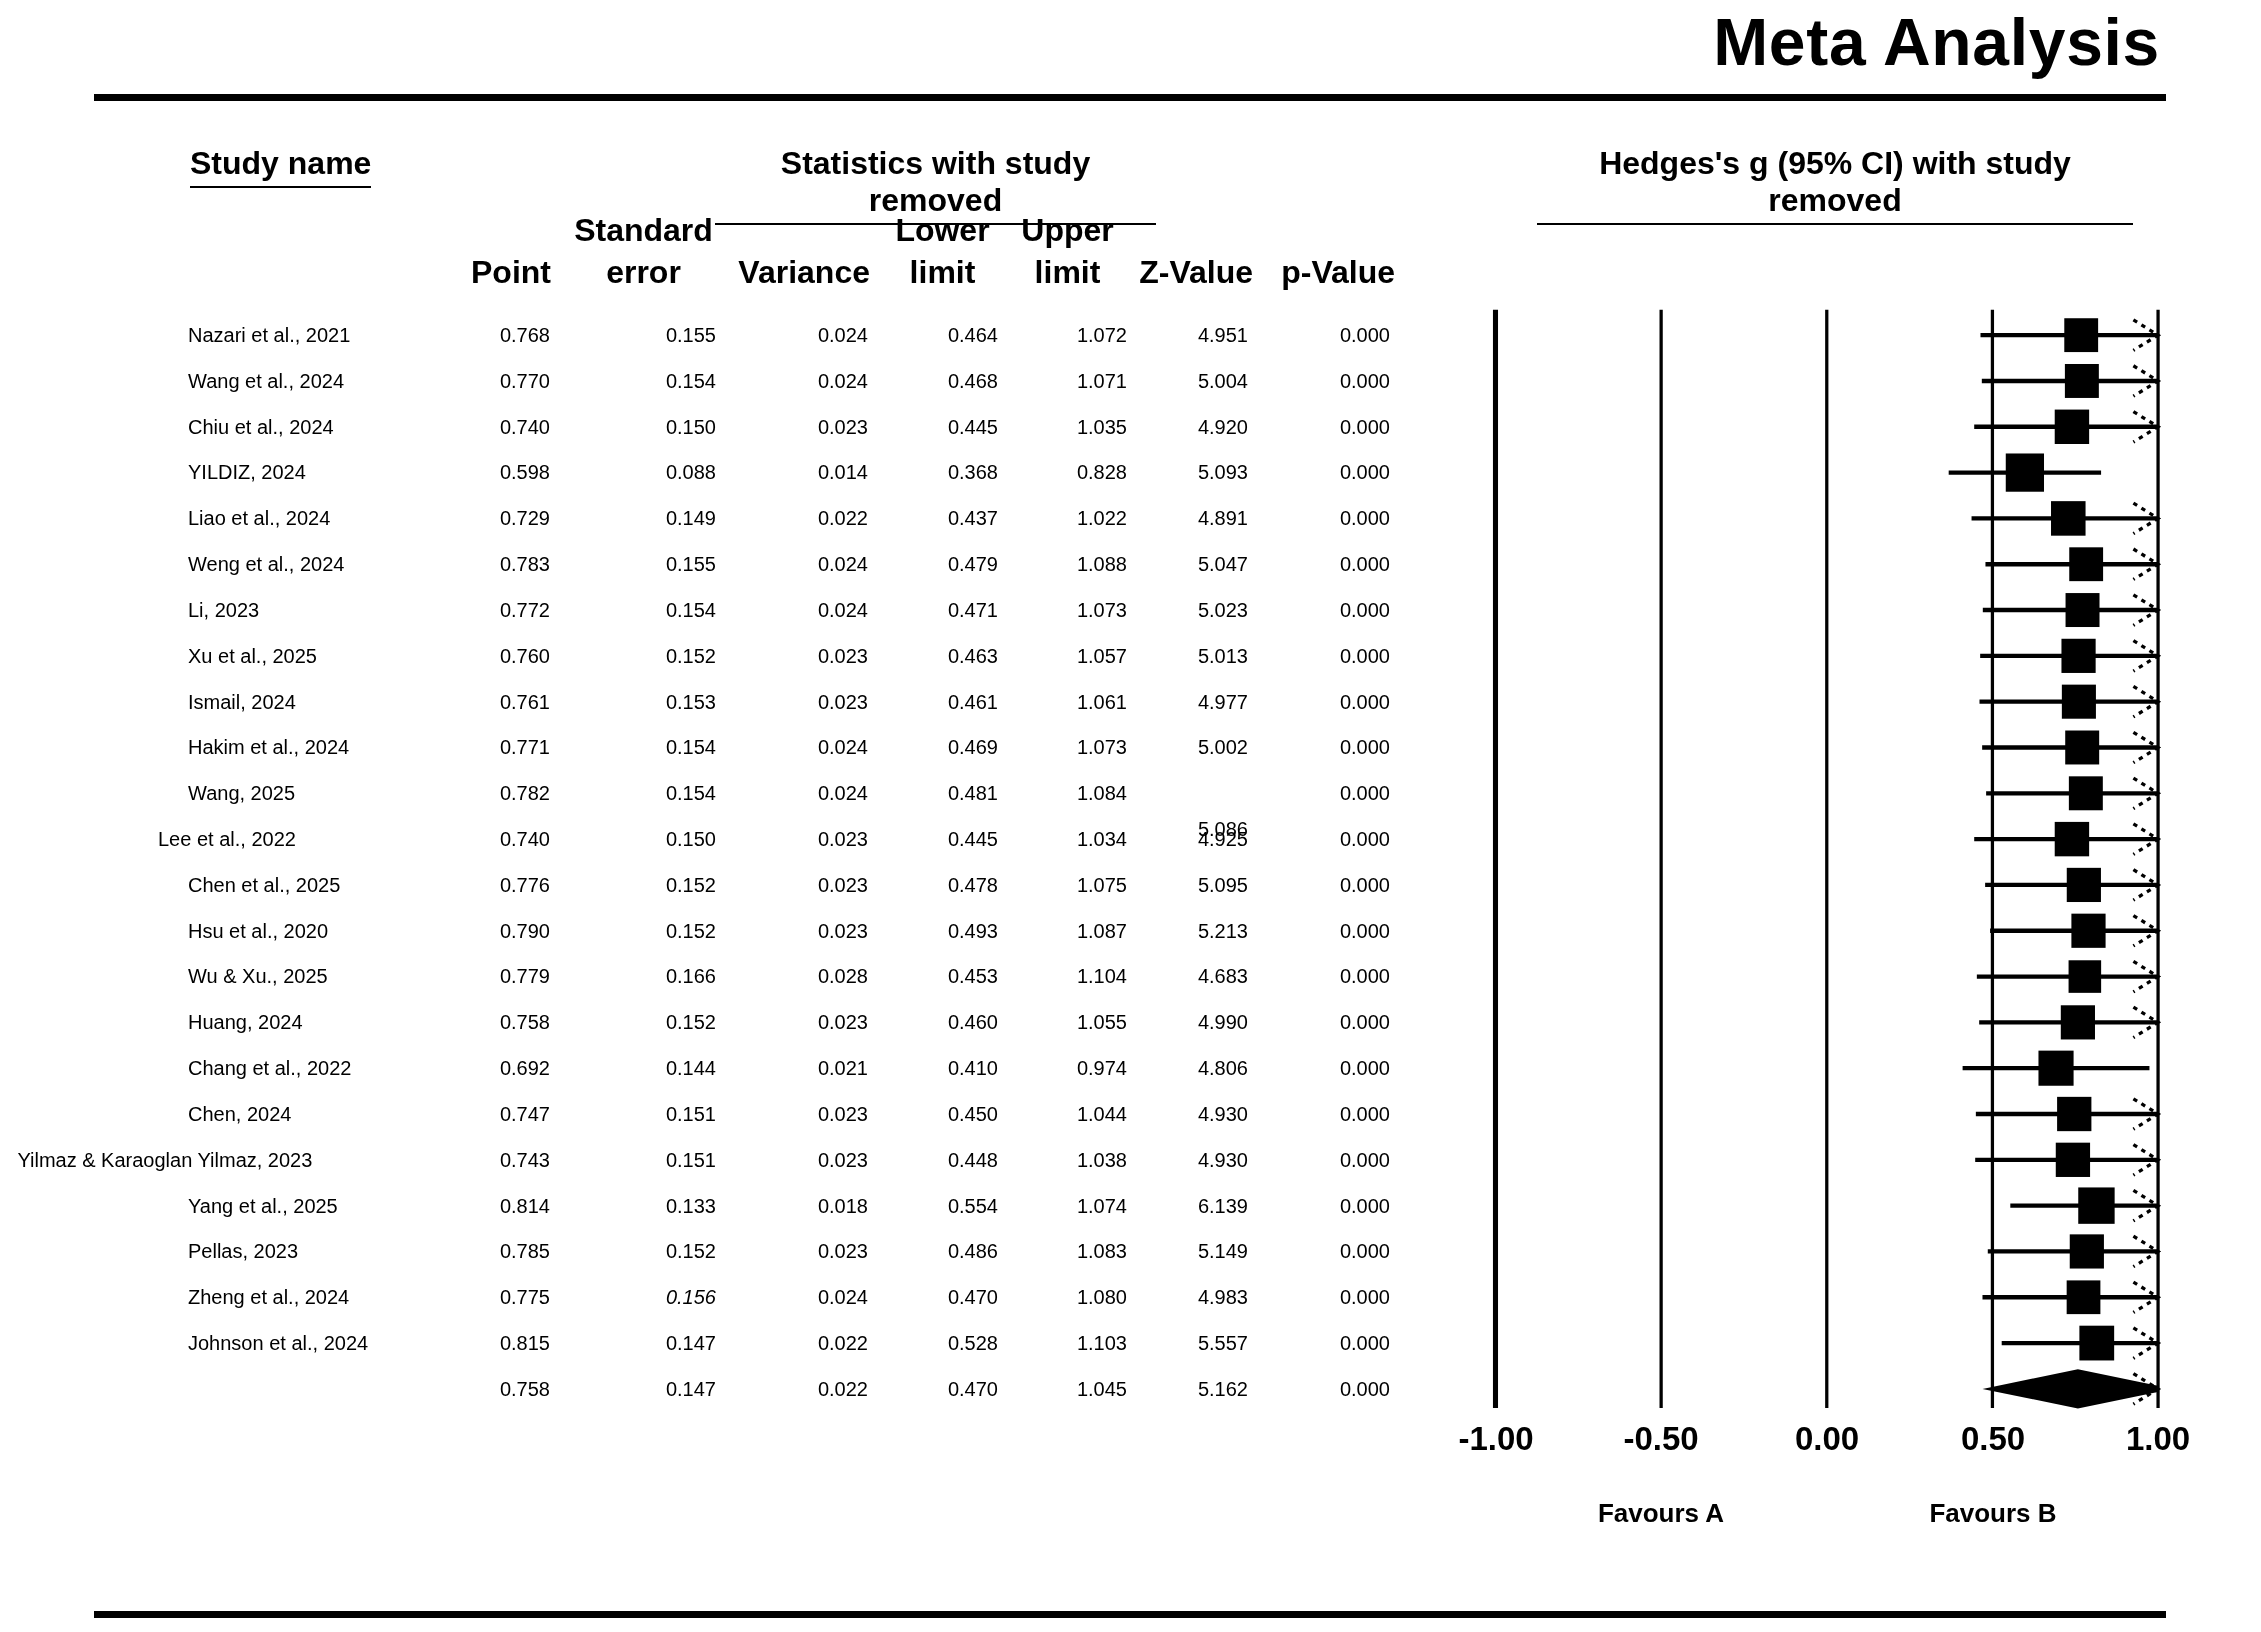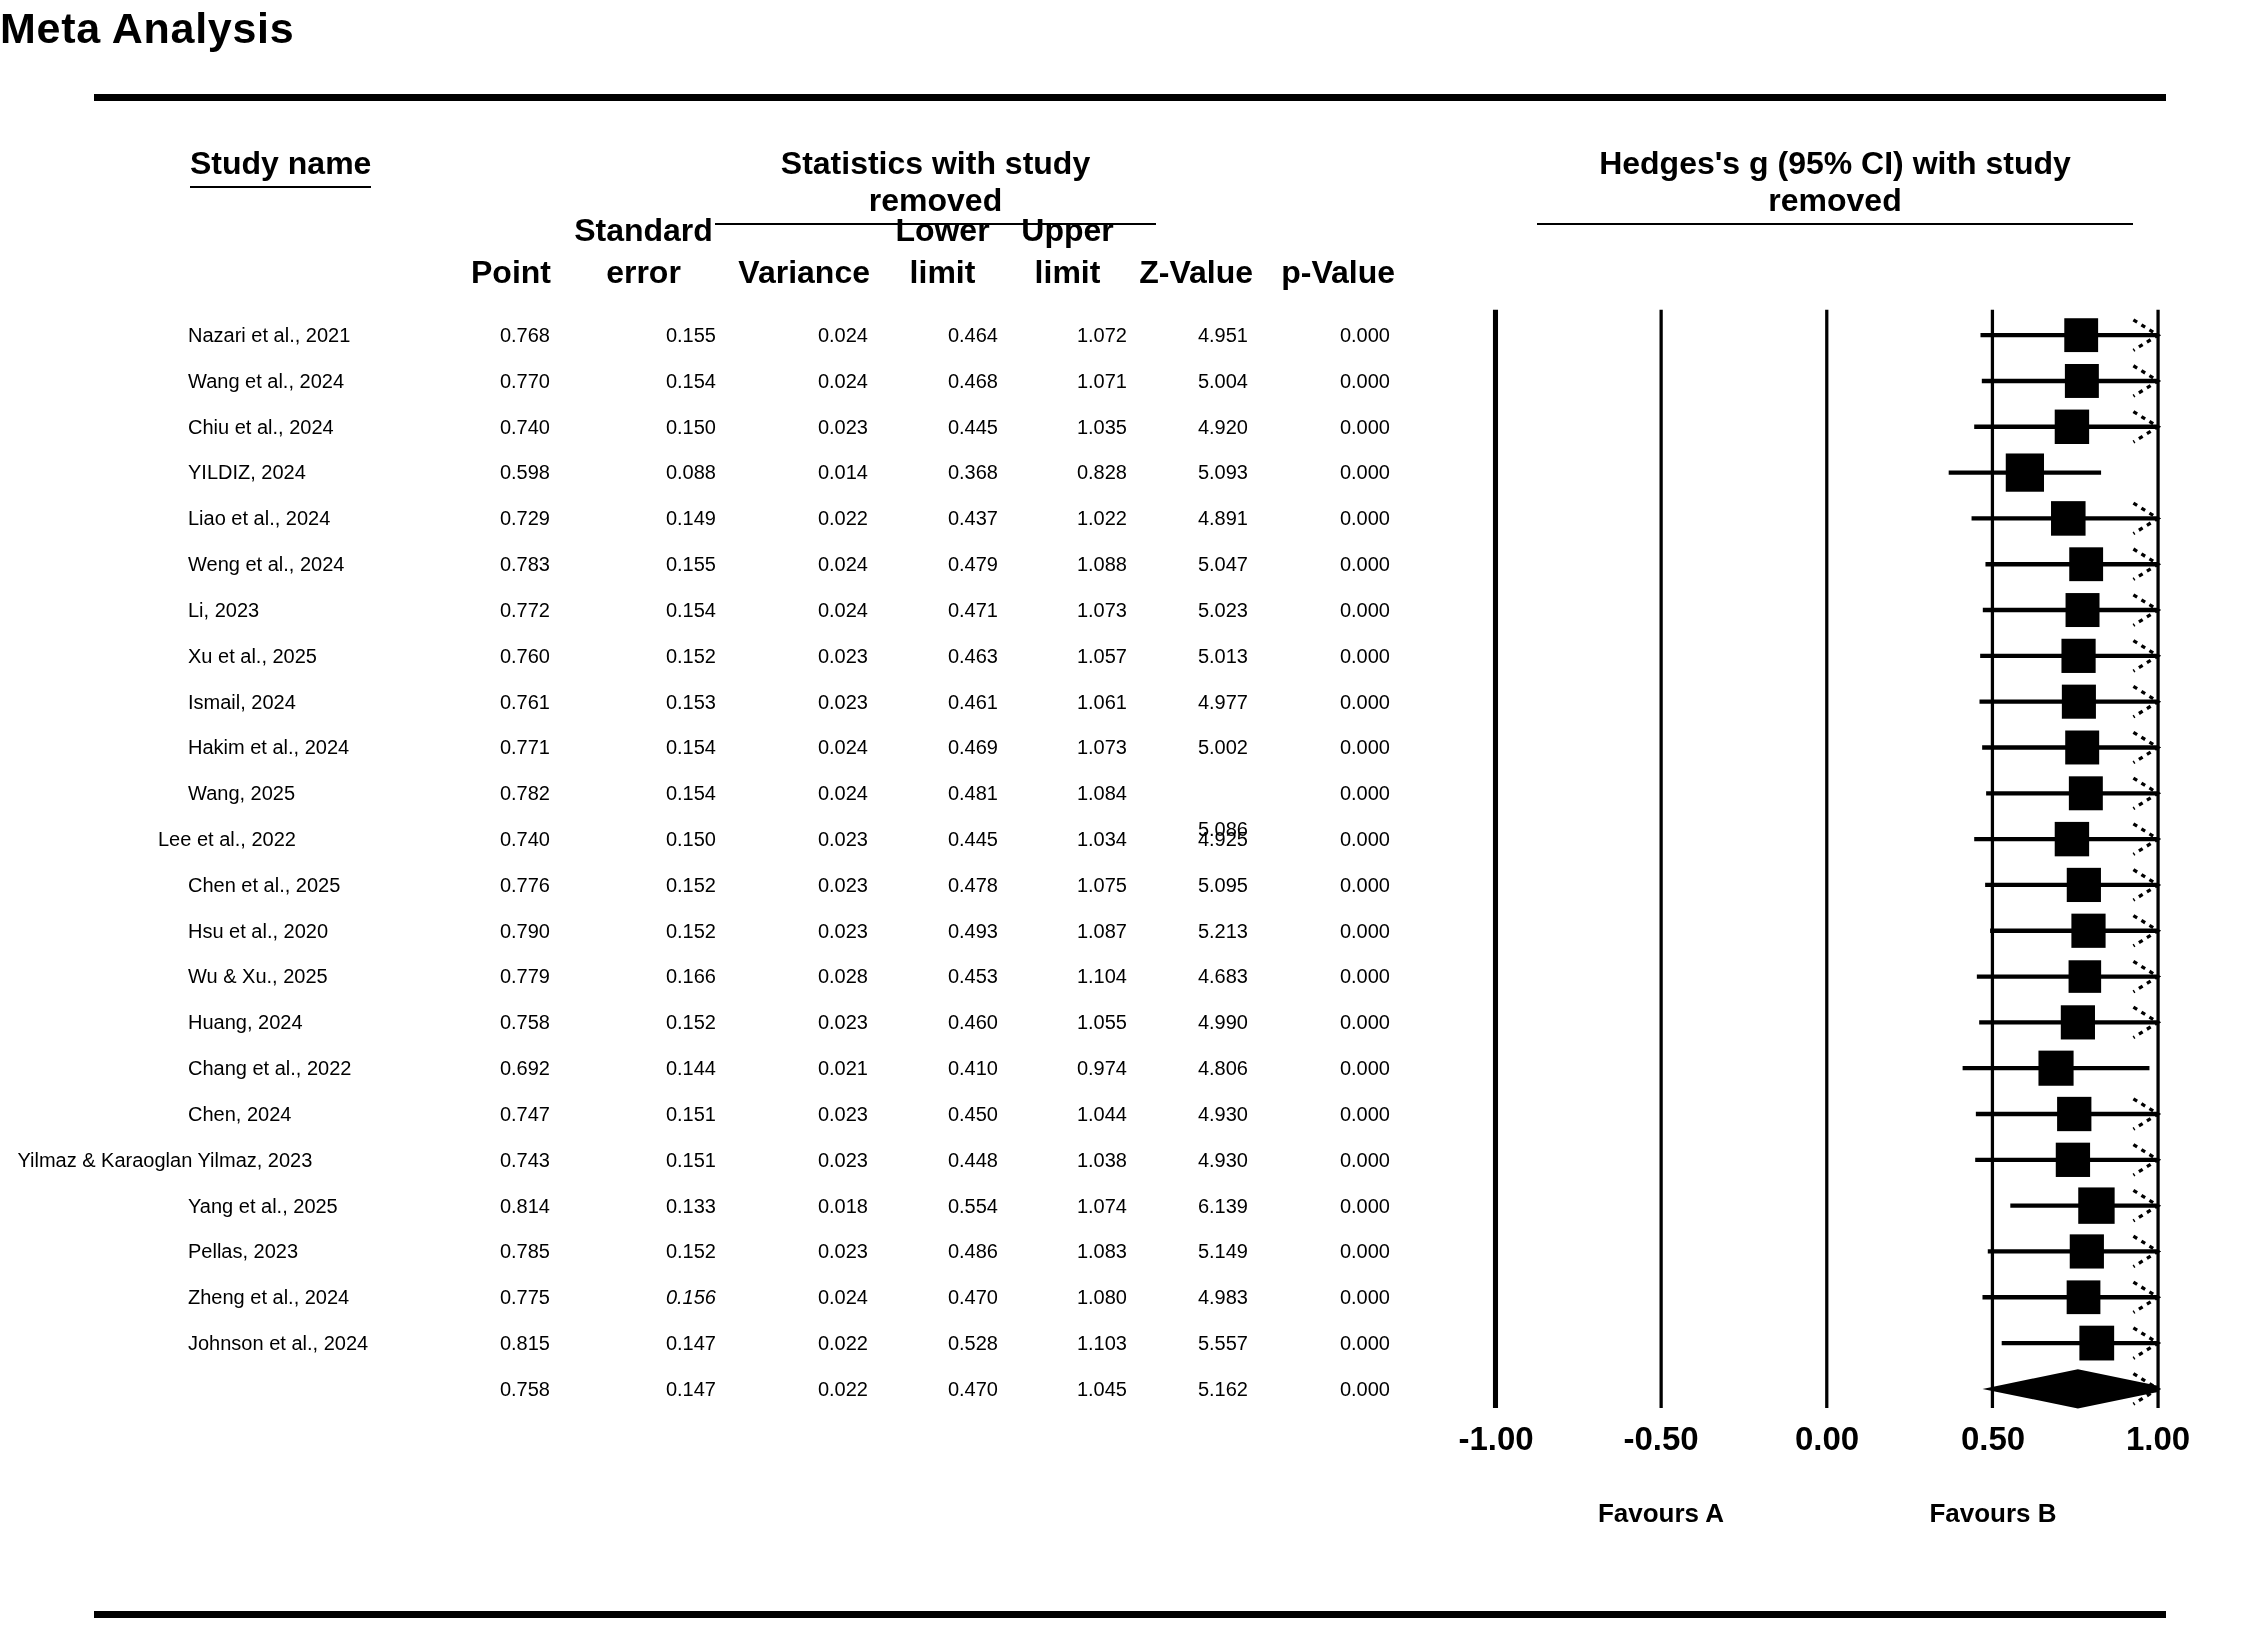--- a/index.html
+++ b/index.html
@@ -1,19 +1,19 @@
 <!DOCTYPE html>
 <html style="font-size:11.6px"><head>
 <meta charset="utf-8">
 <style>
   html,body{margin:0;padding:0;background:#fff;}
   #page{position:relative;width:2261px;height:1633px;background:#ffffff;overflow:hidden;
         font-family:"Liberation Sans",sans-serif;color:#000;}
   .abs{position:absolute;}
-  #main-title{top:4.3px;left:0;width:2160px;text-align:left;font-size:43px;font-weight:bold;letter-spacing:0.7px;}
+  #main-title{top:4.3px;left:0;width:2160px;text-align:right;font-size:66px;font-weight:bold;letter-spacing:0.7px;}
   .rule{left:94px;width:2072px;height:6.5px;background:#000;}
   #top-rule{top:94px;}
   #bottom-rule{top:1611px;}
   .group-header{top:145px;font-size:32px;font-weight:bold;padding-bottom:4.3px;border-bottom:2.9px solid #000;}
   #hdr-study{left:190px;}
   #hdr-stats{left:715px;width:441px;text-align:center;}
   #hdr-plot{left:1537px;width:596px;text-align:center;}
   .subhdr{font-size:32px;font-weight:bold;}
   .sub1{top:212px;}
   .sub2{top:254px;}

